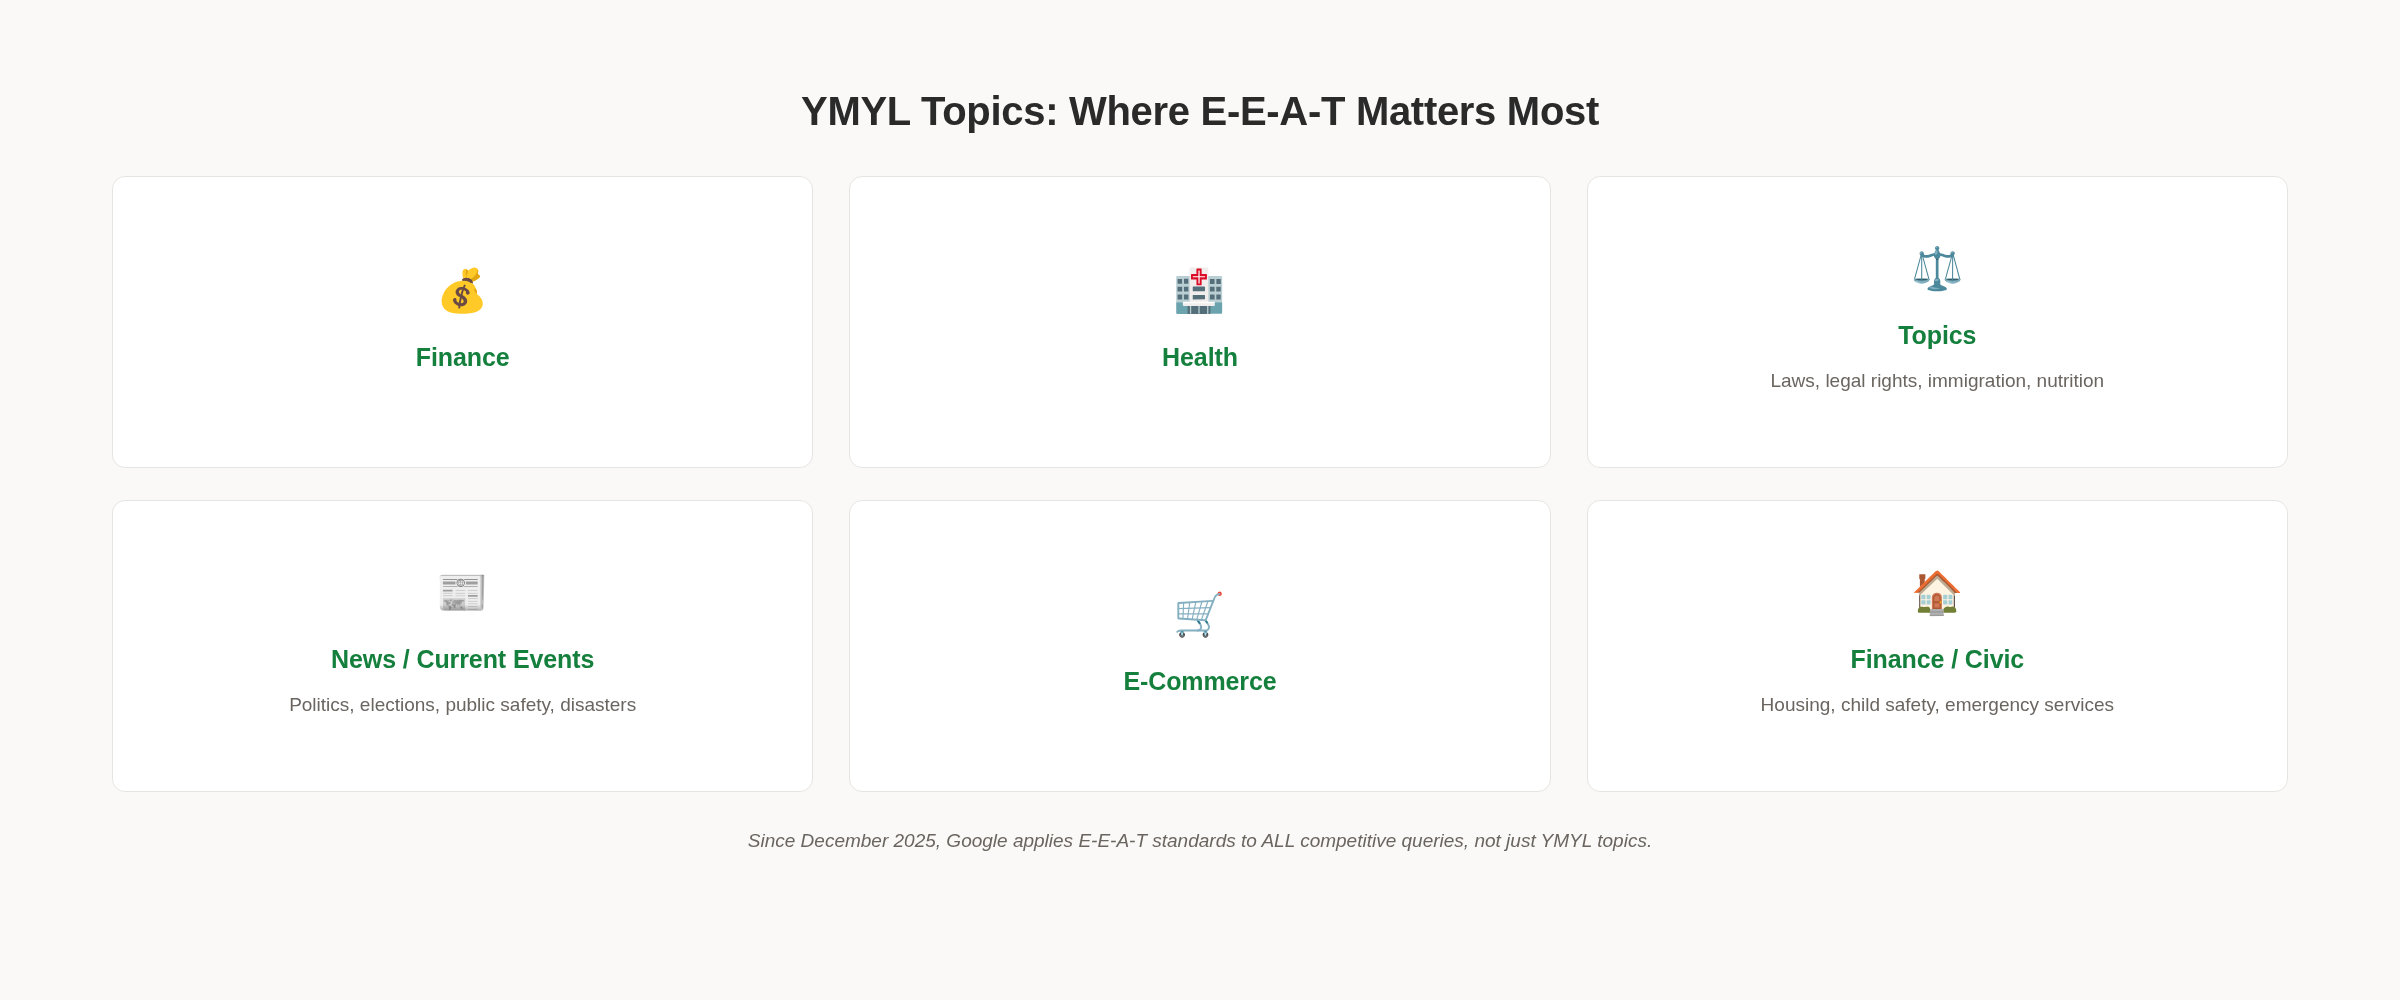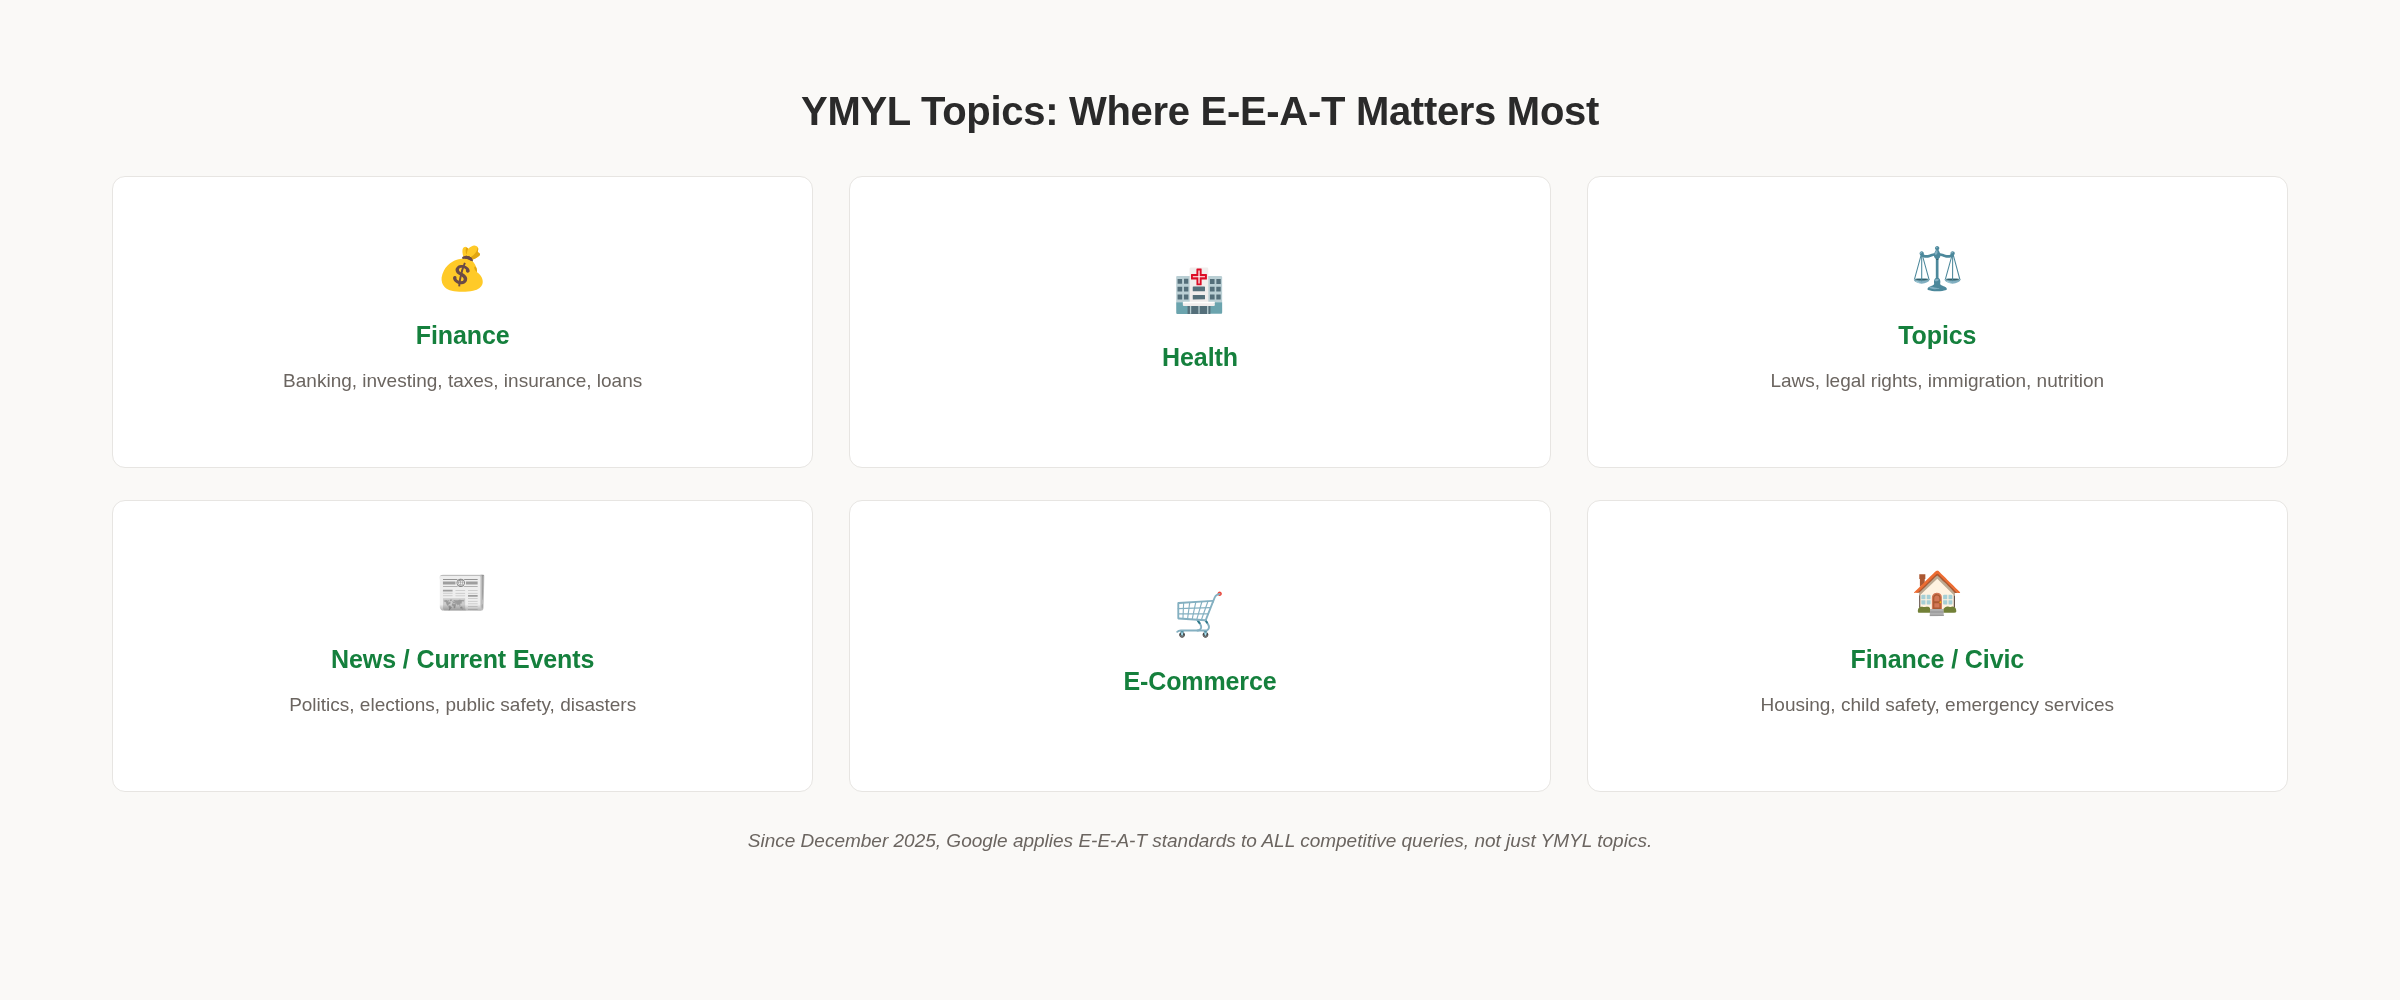--- a/index.html
+++ b/index.html
@@ -97,21 +97,20 @@
 
 <div class="page">
 
   <h1 class="page-title">YMYL Topics: Where E-E-A-T Matters Most</h1>
 
   <div class="card-grid">
 
     <div class="card">
       <div class="card-icon">💰</div>
       <div class="card-heading">Finance</div>
-      <div class="card-desc">Banking, investing, taxes, insurance, loans</div>
     </div>
 
     <div class="card">
       <div class="card-icon">🏥</div>
       <div class="card-heading">Health</div>
     </div>
 
     <div class="card">
       <div class="card-icon">⚖️</div>
       <div class="card-heading">Topics</div>

